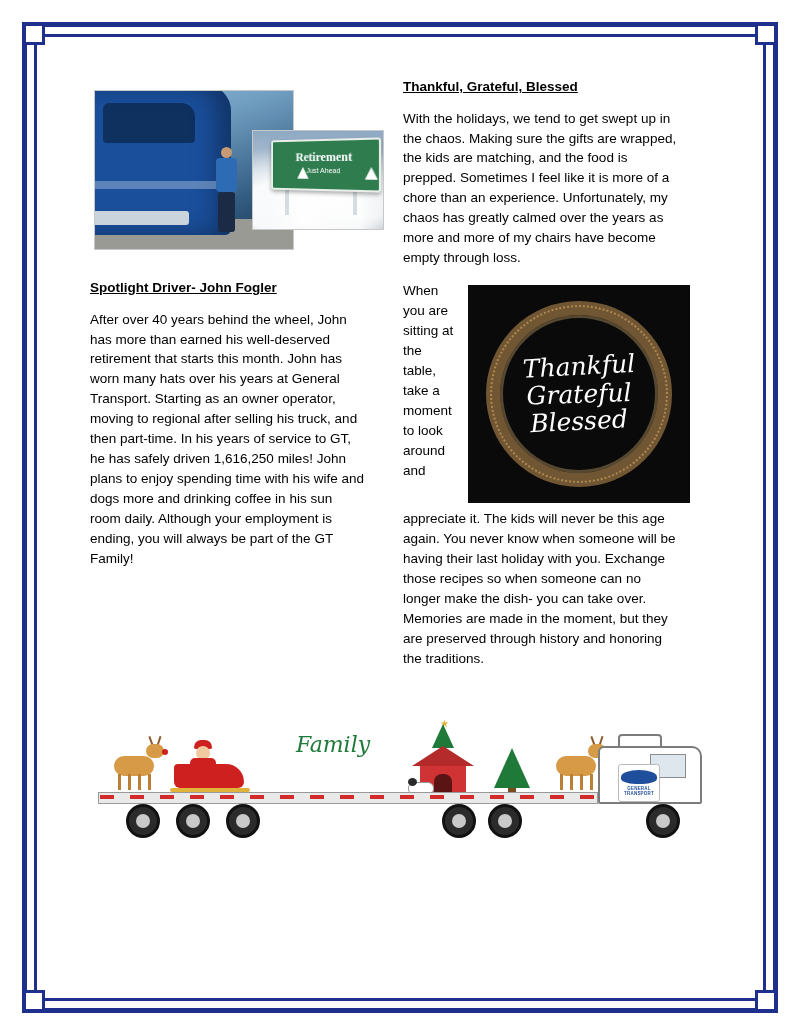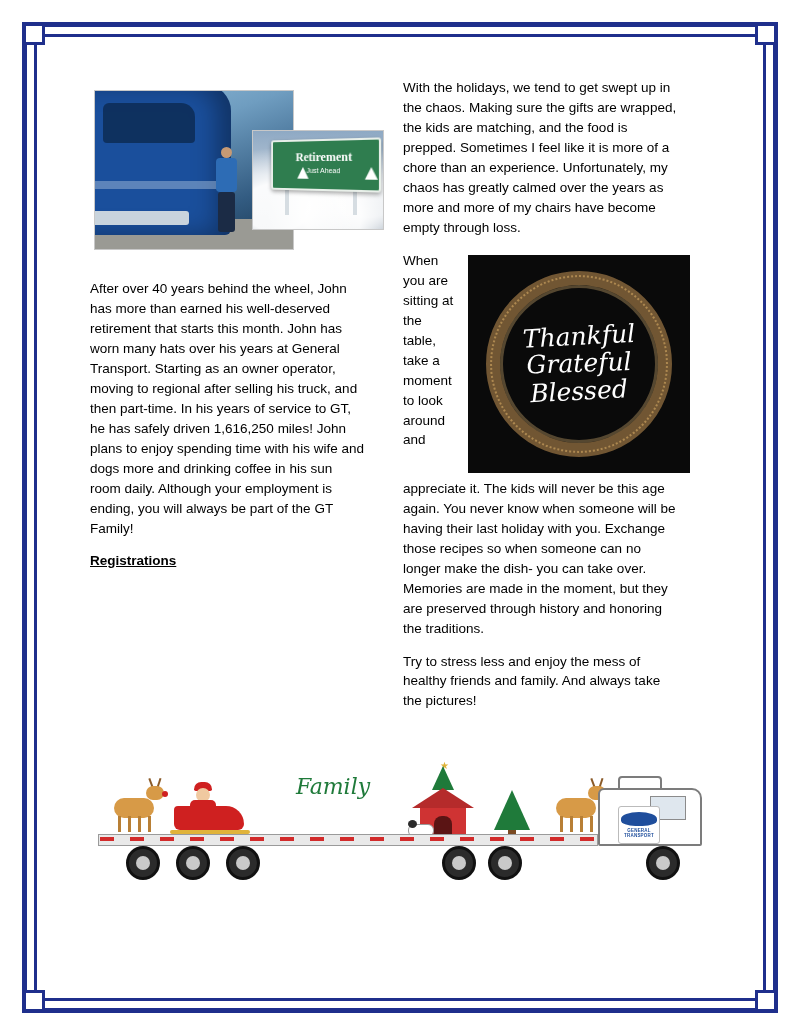--- a/index.html
+++ b/index.html
@@ -577,43 +577,43 @@
             <div class="sign-board">
               <div class="line1">Retirement</div>
               <div class="line2">Just Ahead</div>
               <div class="sign-arrow-l"></div>
               <div class="sign-arrow-r"></div>
             </div>
           </div>
 
         </div>
 
+        <h2 class="section-title">Spotlight Driver- John Fogler</h2>
         <p class="body-text">After over 40 years behind the wheel, John has more than earned his well-deserved retirement that starts this month. John has worn many hats over his years at General Transport. Starting as an owner operator, moving to regional after selling his truck, and then part-time. In his years of service to GT, he has safely driven 1,616,250 miles! John plans to enjoy spending time with his wife and dogs more and drinking coffee in his sun room daily. Although your employment is ending, you will always be part of the GT Family!</p>
 
-        <h2 class="section-title">Registrations</h2>
 
       </div>
 
       <div class="col-right">
 
+        <h2 class="section-title">Thankful, Grateful, Blessed</h2>
 
         <p class="body-text">With the holidays, we tend to get swept up in the chaos. Making sure the gifts are wrapped, the kids are matching, and the food is prepped. Sometimes I feel like it is more of a chore than an experience. Unfortunately, my chaos has greatly calmed over the years as more and more of my chairs have become empty through loss.</p>
 
         <div class="thankful-img">
           <div class="wreath"></div>
           <div class="thankful-words">
             <span class="tw1">Thankful</span>
             <span class="tw2">Grateful</span>
             <span class="tw3">Blessed</span>
           </div>
         </div>
 
         <p class="body-text">When you are sitting at the table, take a moment to look around and appreciate it. The kids will never be this age again. You never know when someone will be having their last holiday with you. Exchange those recipes so when someone can no longer make the dish- you can take over. Memories are made in the moment, but they are preserved through history and honoring the traditions.</p>
         <div class="clear"></div>
-        <p class="body-text">Try to stress less and enjoy the mess of healthy friends and family. And always take the pictures!</p>
 
       </div>
 
     </div>
 
     <div class="xmas">
 
       <div class="reindeer rd1">
         <div class="antler-a"></div>
         <div class="antler-b"></div>

